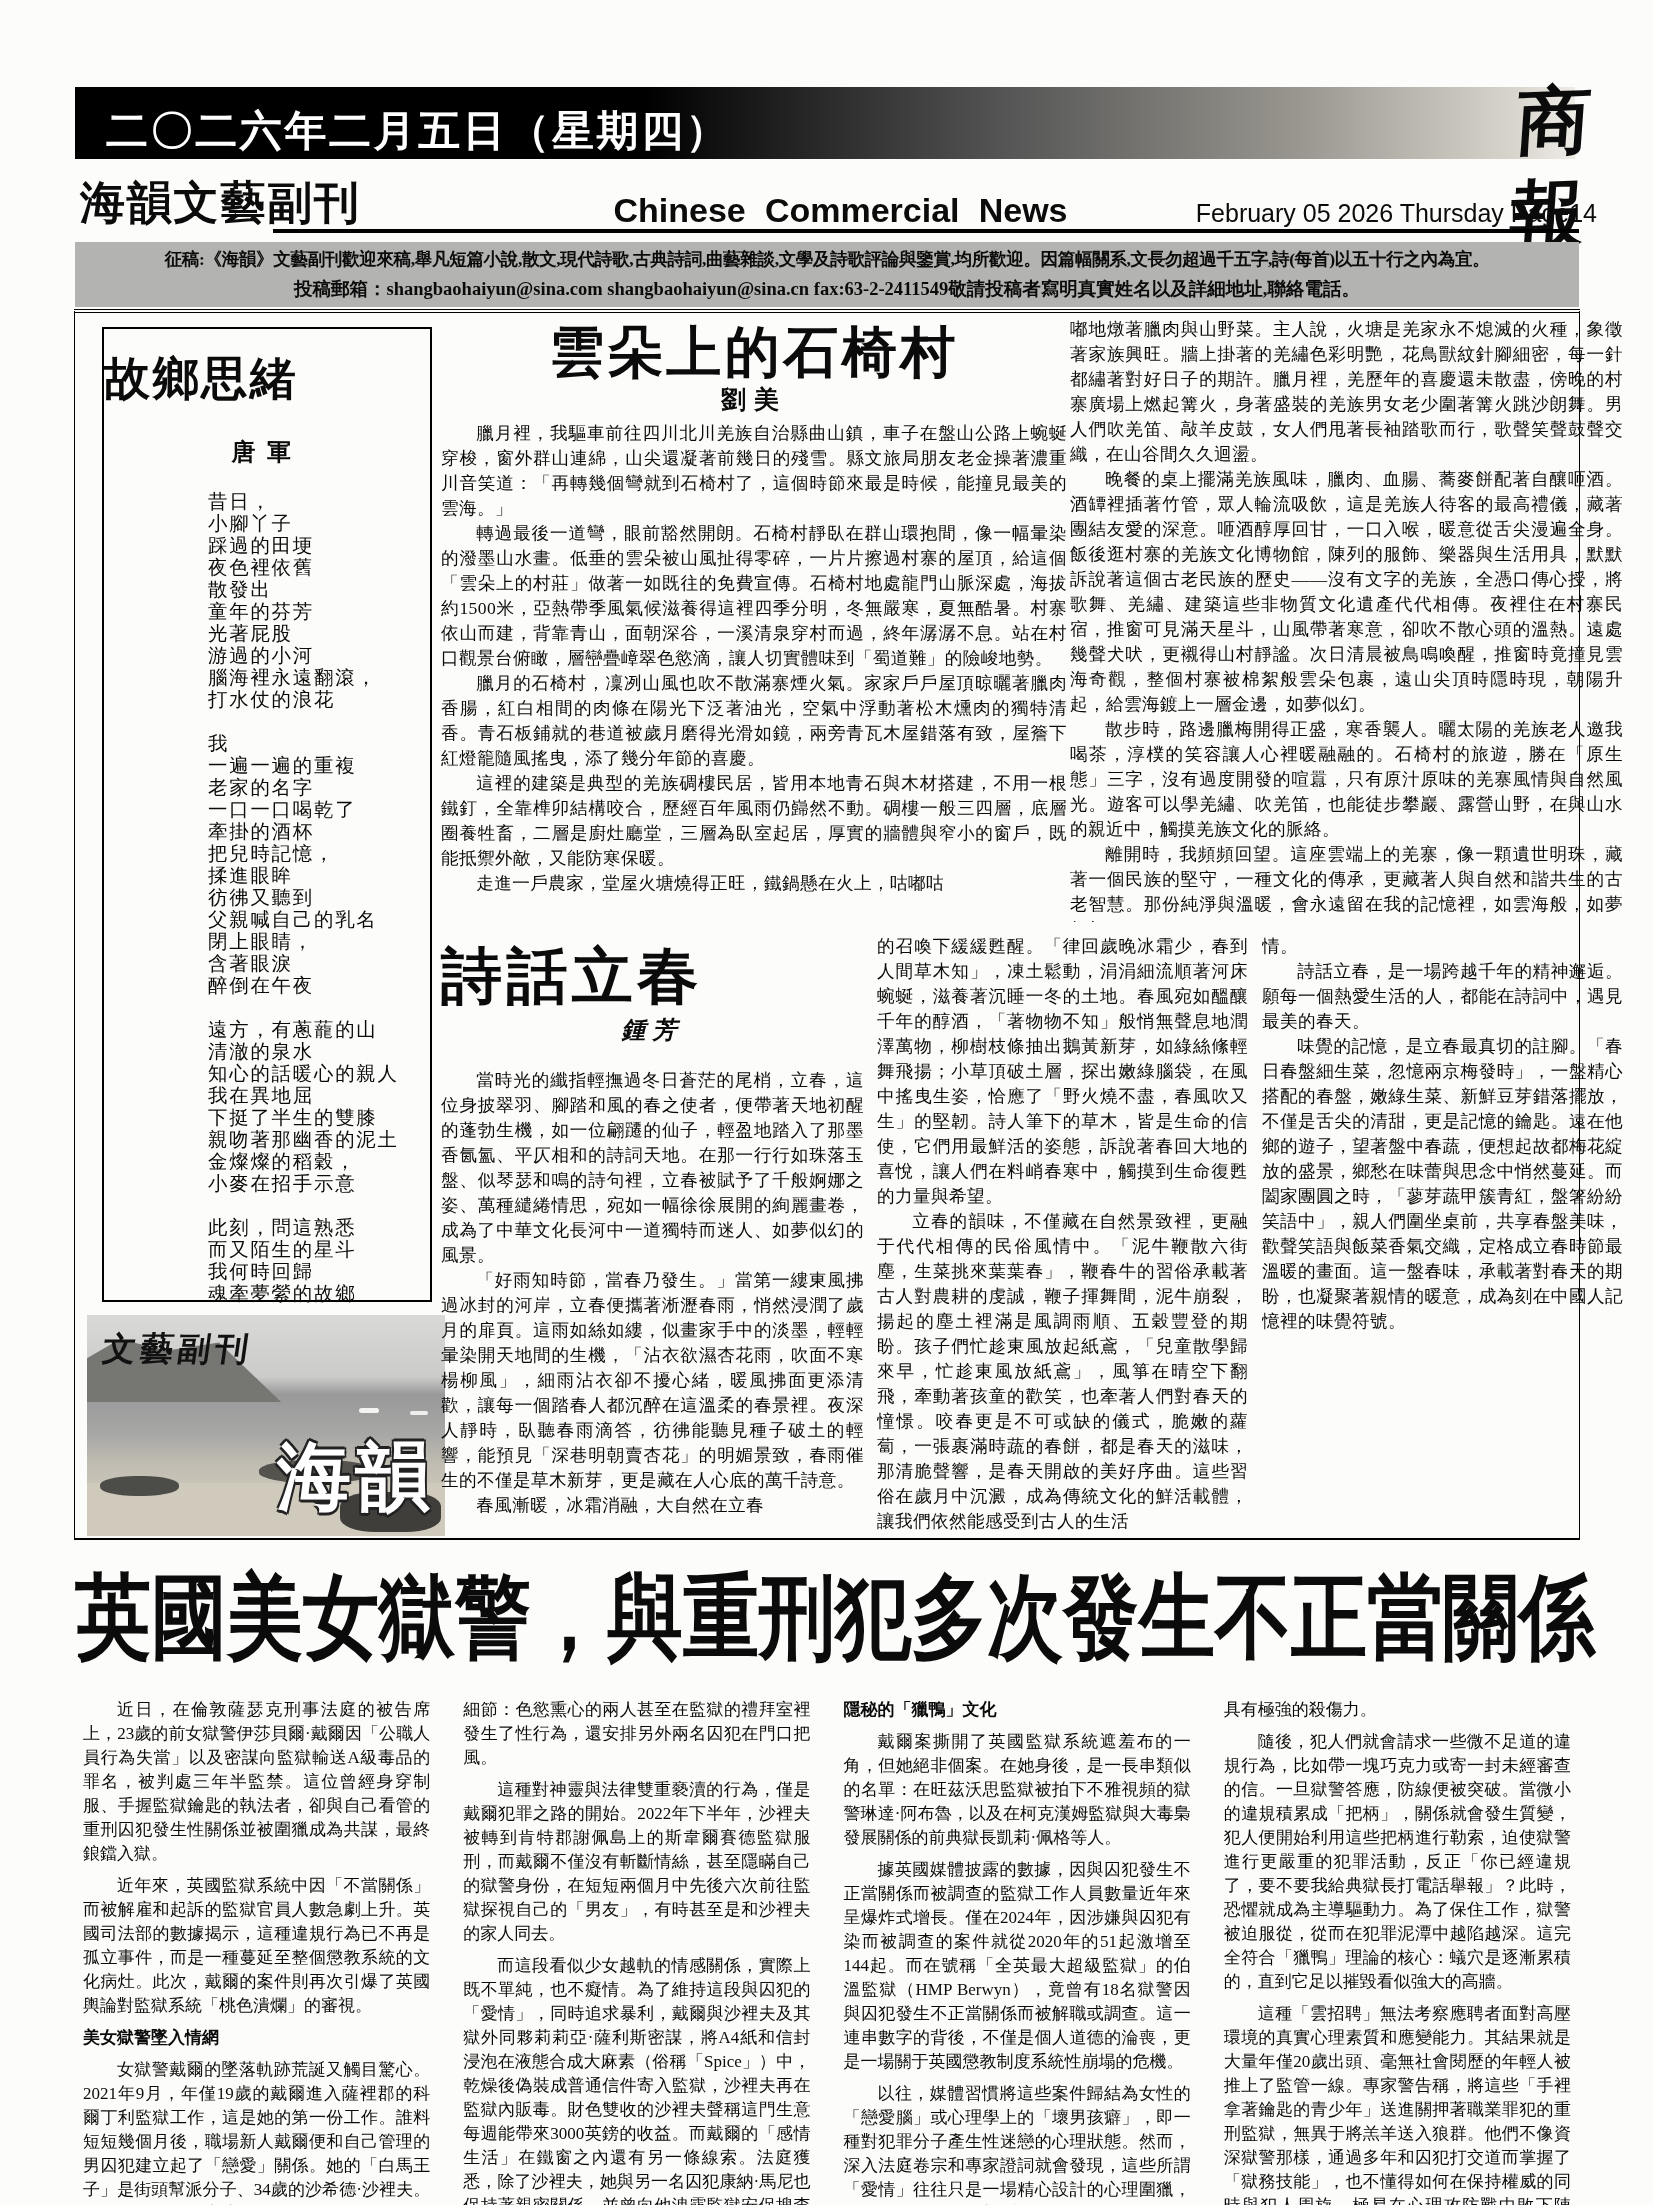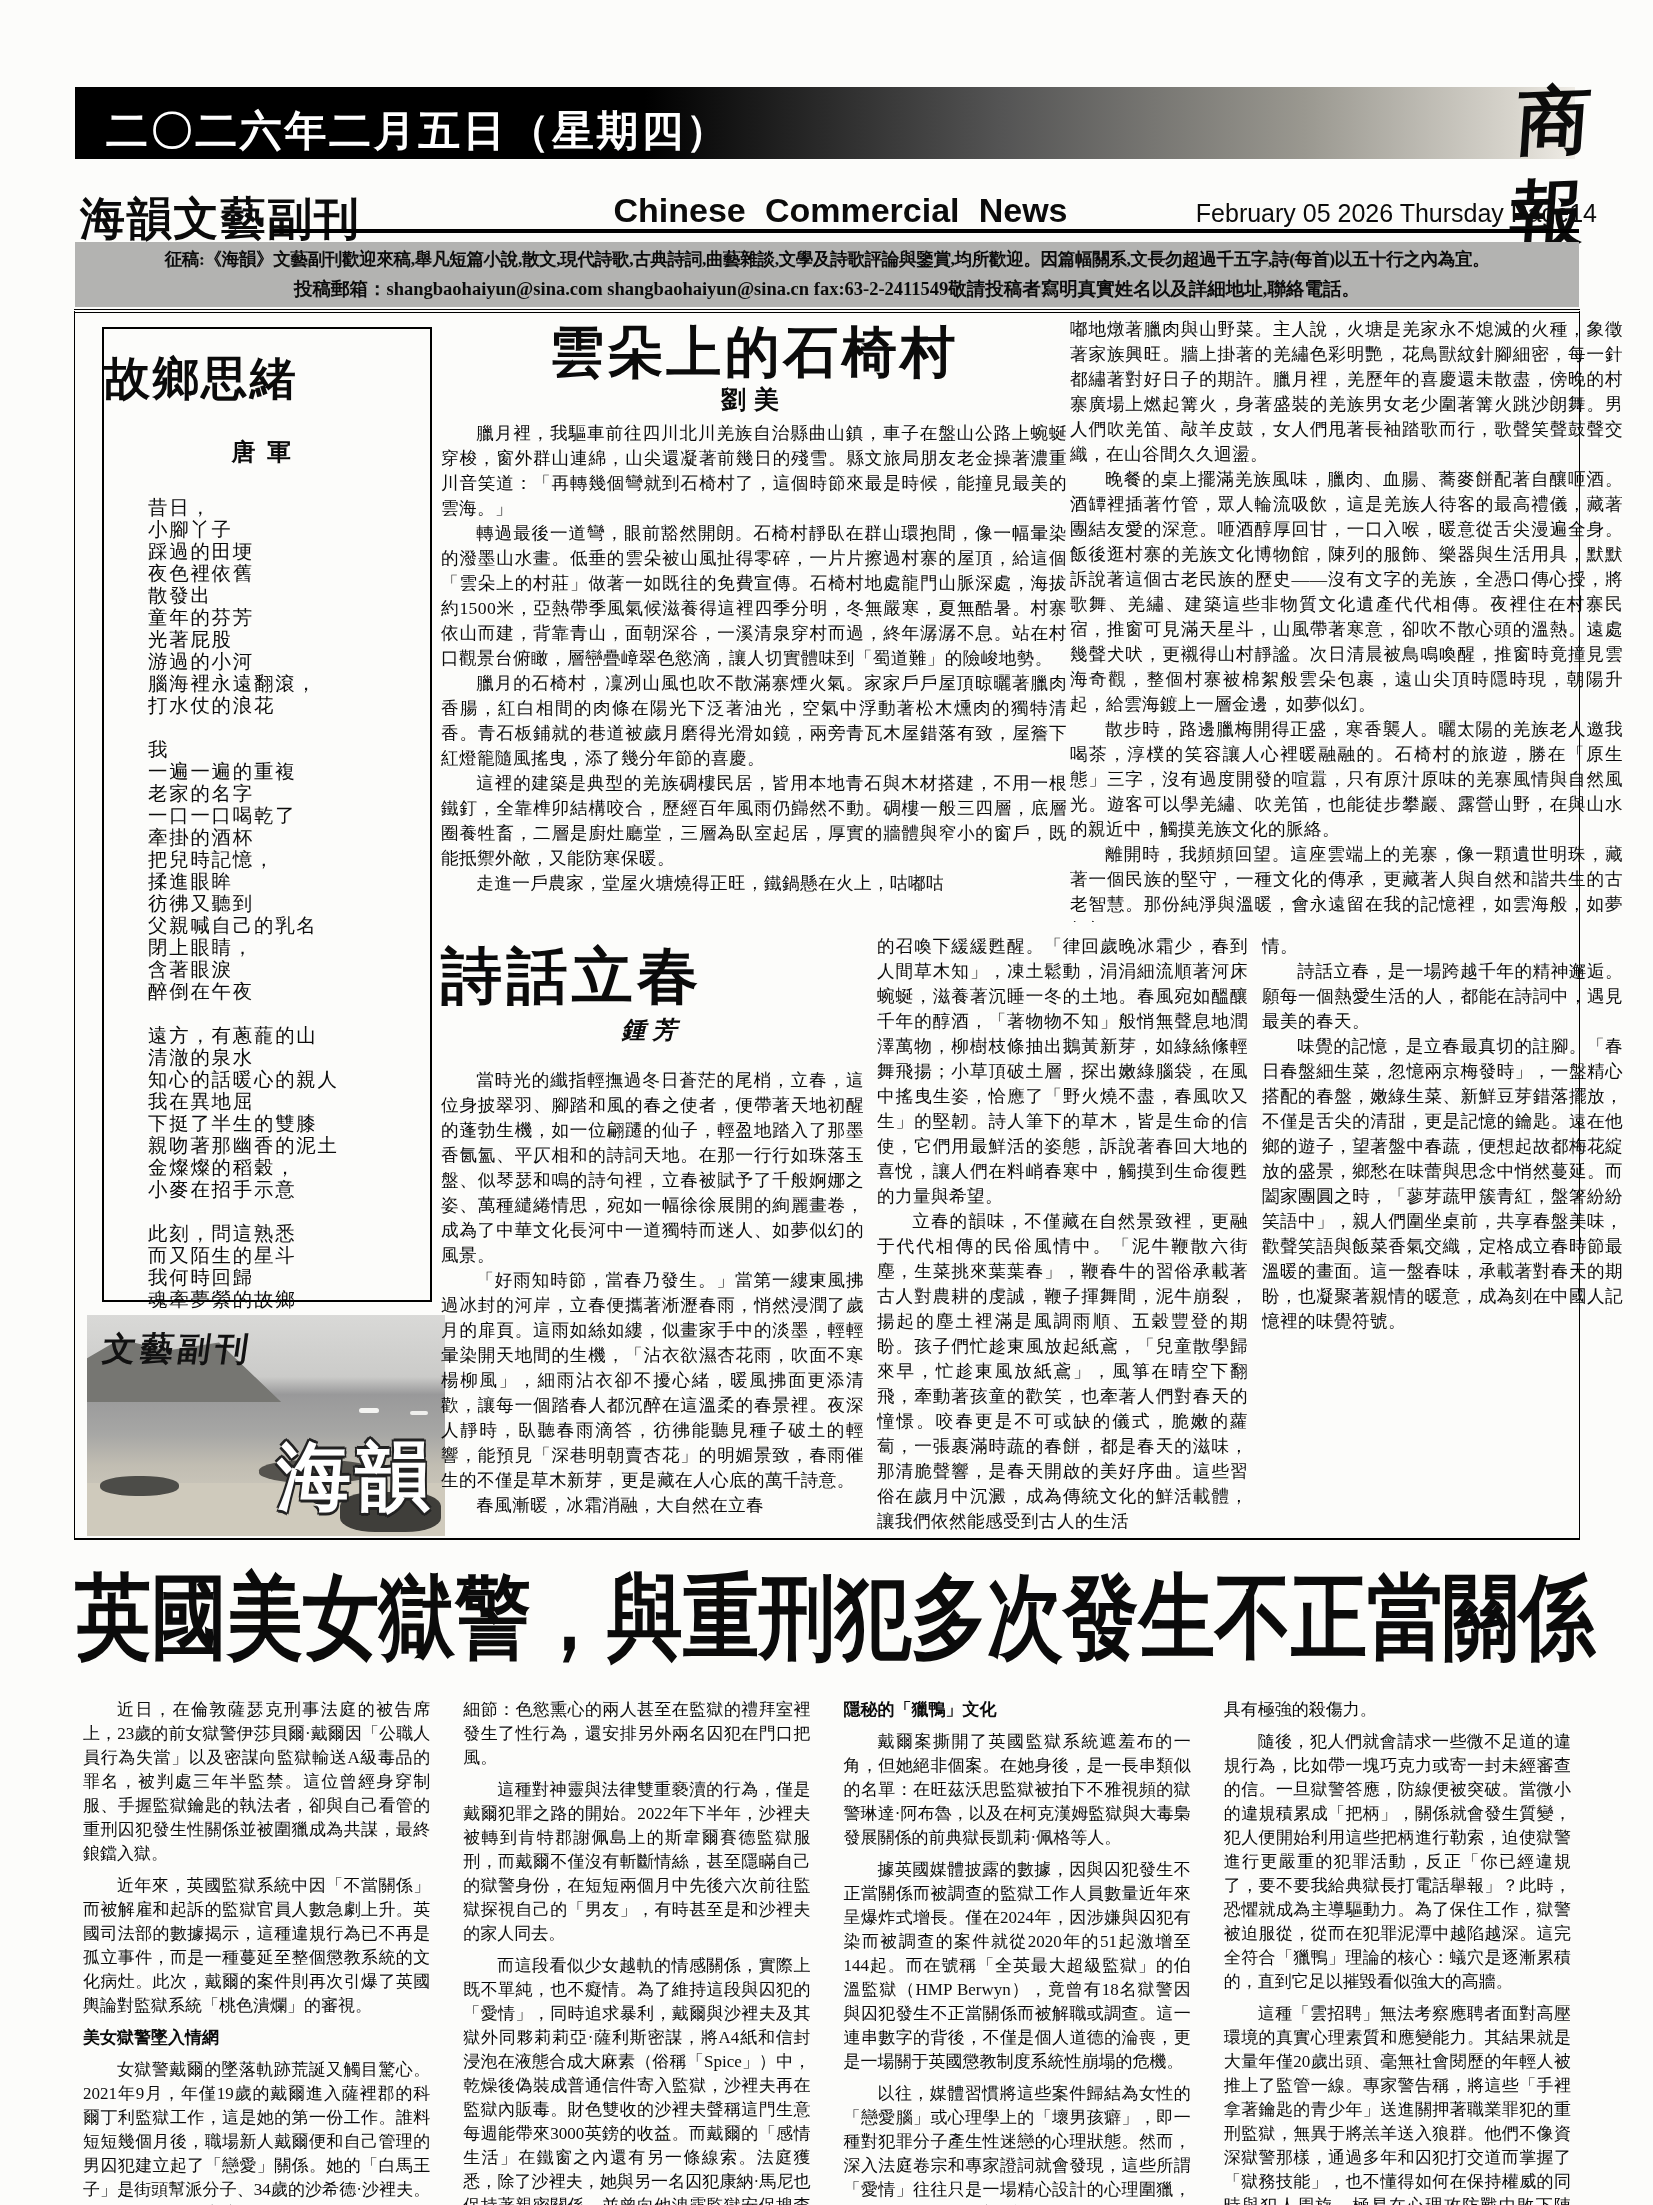--- a/index.html
+++ b/index.html
@@ -7,41 +7,41 @@
         font-family:"Liberation Serif","DejaVu Serif",serif;overflow:hidden;}
   
   .datebar{position:absolute;left:75px;top:87px;width:1500px;height:72px;
     background:linear-gradient(to right,#000 0%,#000 38%,#555 62%,#9a9890 82%,#d8d5cd 96%,#efece6 100%);
     display:flex;align-items:flex-end;}
   .datebar-text{color:#fff;font-family:"Liberation Sans","DejaVu Sans",sans-serif;
     font-weight:bold;font-size:42px;padding-left:31px;letter-spacing:2.6px;white-space:nowrap;}
   .logo{position:absolute;left:1480px;top:74px;width:154px;height:93px;
     font-family:"DejaVu Serif","Liberation Serif",serif;font-weight:bold;font-size:74px;
     letter-spacing:6.2px;transform:skewX(-6deg) rotate(-2deg);text-align:center;line-height:93px;}
-  .supplement{position:absolute;left:80px;top:189px;font-family:Liberation Mono, monospace;
+  .supplement{position:absolute;left:80px;top:173px;font-family:Liberation Mono, monospace;
     font-weight:900;font-size:45px;letter-spacing:1.8px;}
   .paper-en{position:absolute;left:587px;top:191px;width:507px;text-align:center;
     font-family:"Liberation Sans","DejaVu Sans",sans-serif;font-weight:bold;font-size:34px;word-spacing:9.7px;}
   .dateline-en{position:absolute;left:1094px;top:199px;width:503px;text-align:right;
     font-family:"Liberation Sans","DejaVu Sans",sans-serif;font-size:25px;}
   .mast-rule{position:absolute;left:273px;top:229px;width:1306px;height:4px;background:#000;}
   
   .notice-bar{position:absolute;left:75px;top:242px;width:1504px;height:65px;background:#b3b3b1;
     text-align:center;}
   .notice-line1{font-size:17.6px;font-weight:bold;padding-top:5.3px;letter-spacing:-0.4px;white-space:nowrap;}
   .notice-line2{font-size:18.5px;font-weight:bold;padding-top:4.4px;}
   
   .lit{position:absolute;left:74px;top:309px;width:1506px;height:1231px;
     border-top:4.9px double #000;border-bottom:2.2px solid #000;border-left:1.8px solid #000;border-right:1.8px solid #000;
     box-sizing:border-box;}
   .poem-box{position:absolute;left:27px;top:14px;width:330px;height:975px;border:2.2px solid #000;box-sizing:border-box;}
   .poem-title{text-align:left;font-family:"Liberation Sans","DejaVu Sans",sans-serif;font-weight:900;
     font-size:46px;margin-top:18.5px;letter-spacing:2.6px;}
   .poem-author{text-align:center;font-size:24px;font-weight:bold;letter-spacing:11.5px;margin-top:26px;}
-  .poem-body{margin-top:29px;padding-left:44px;font-size:19.4px;}
+  .poem-body{margin-top:23px;padding-left:104px;font-size:19.4px;}
   .poem-body div{min-height:22px;line-height:22px;letter-spacing:1.8px;}
   .photo{position:absolute;left:12.3px;top:1002px;width:358px;height:221px;overflow:hidden;
     background:linear-gradient(180deg,#d9d9d7 0%,#cbcbc9 28%,#99999a 36%,#a7a7a5 54%,#c1bdb2 68%,#d9d5c8 100%);}
   .hill{position:absolute;left:-13.2px;top:21px;width:207px;height:66px;background:#767672;
     clip-path:polygon(0 100%,0 45%,22% 5%,45% 22%,70% 10%,100% 100%);}
   .shore{position:absolute;left:0;bottom:0;width:100%;height:53px;background:#cfcabc;}
   .rock1{position:absolute;left:13.2px;bottom:40px;width:79px;height:20px;background:#4c4c48;border-radius:45%;}
   .rock2{position:absolute;left:172px;bottom:53px;width:115px;height:23px;background:#55534e;border-radius:45%;}
   .rock3{position:absolute;right:4.4px;bottom:4.4px;width:101px;height:40px;background:#3f3e3a;border-radius:35%;}
   .boat1{position:absolute;right:66px;top:93px;width:20px;height:5.3px;background:#f4f4f2;border-radius:2.6px;}

